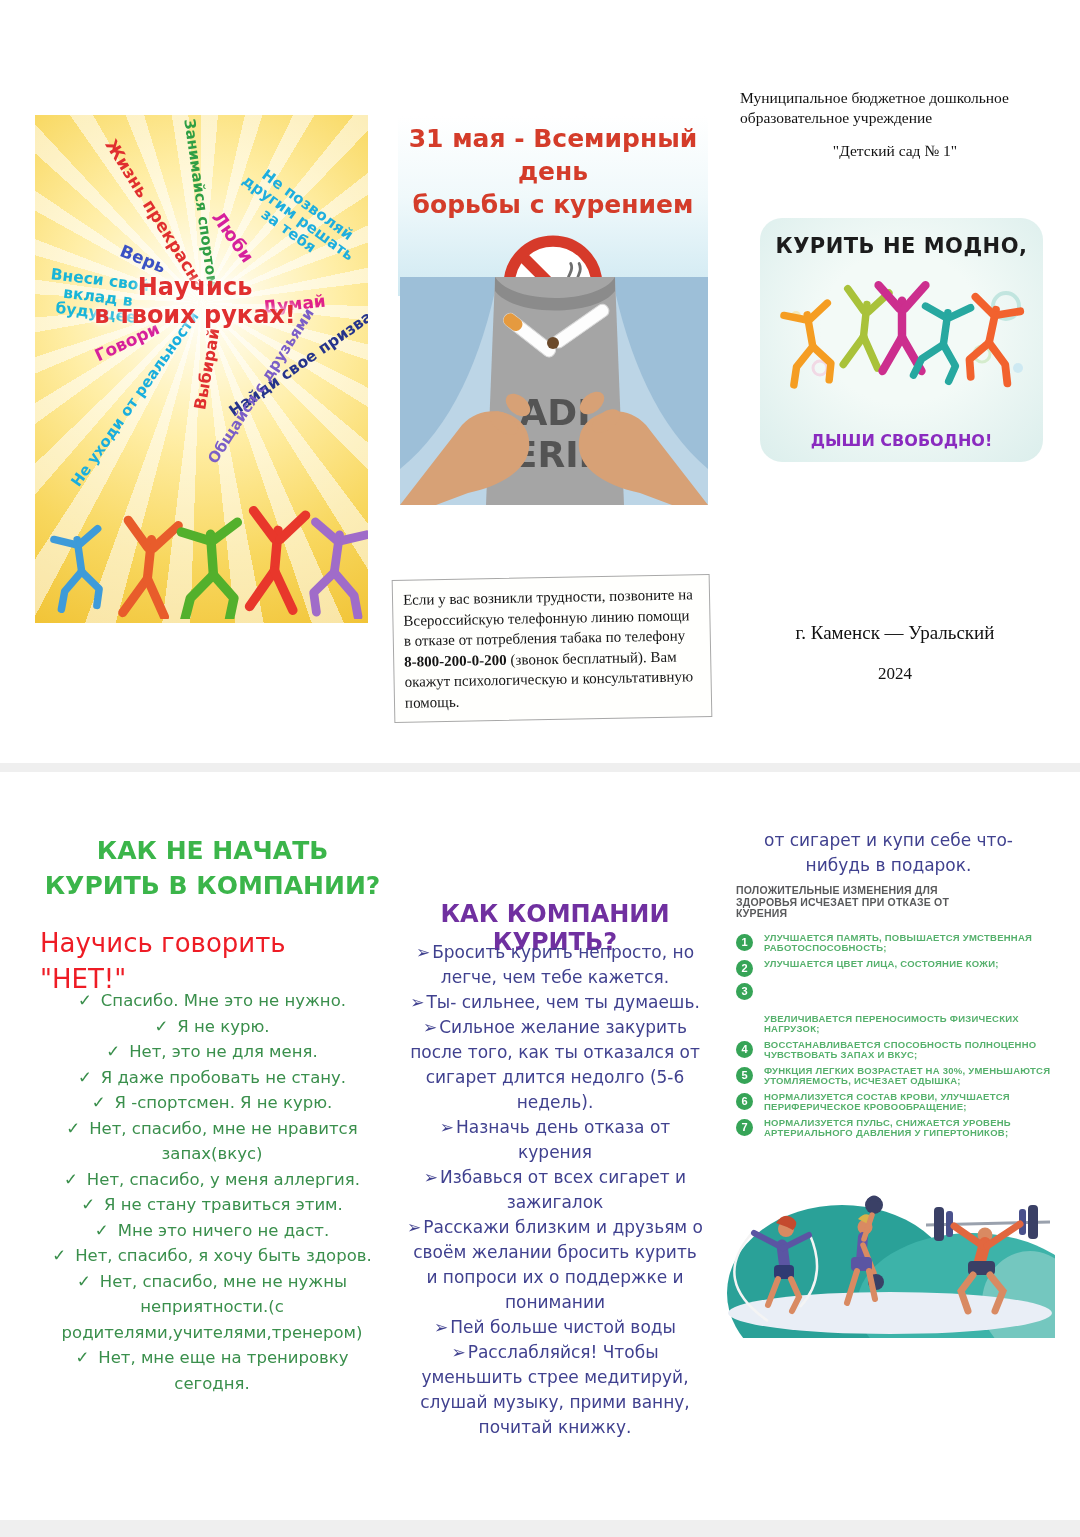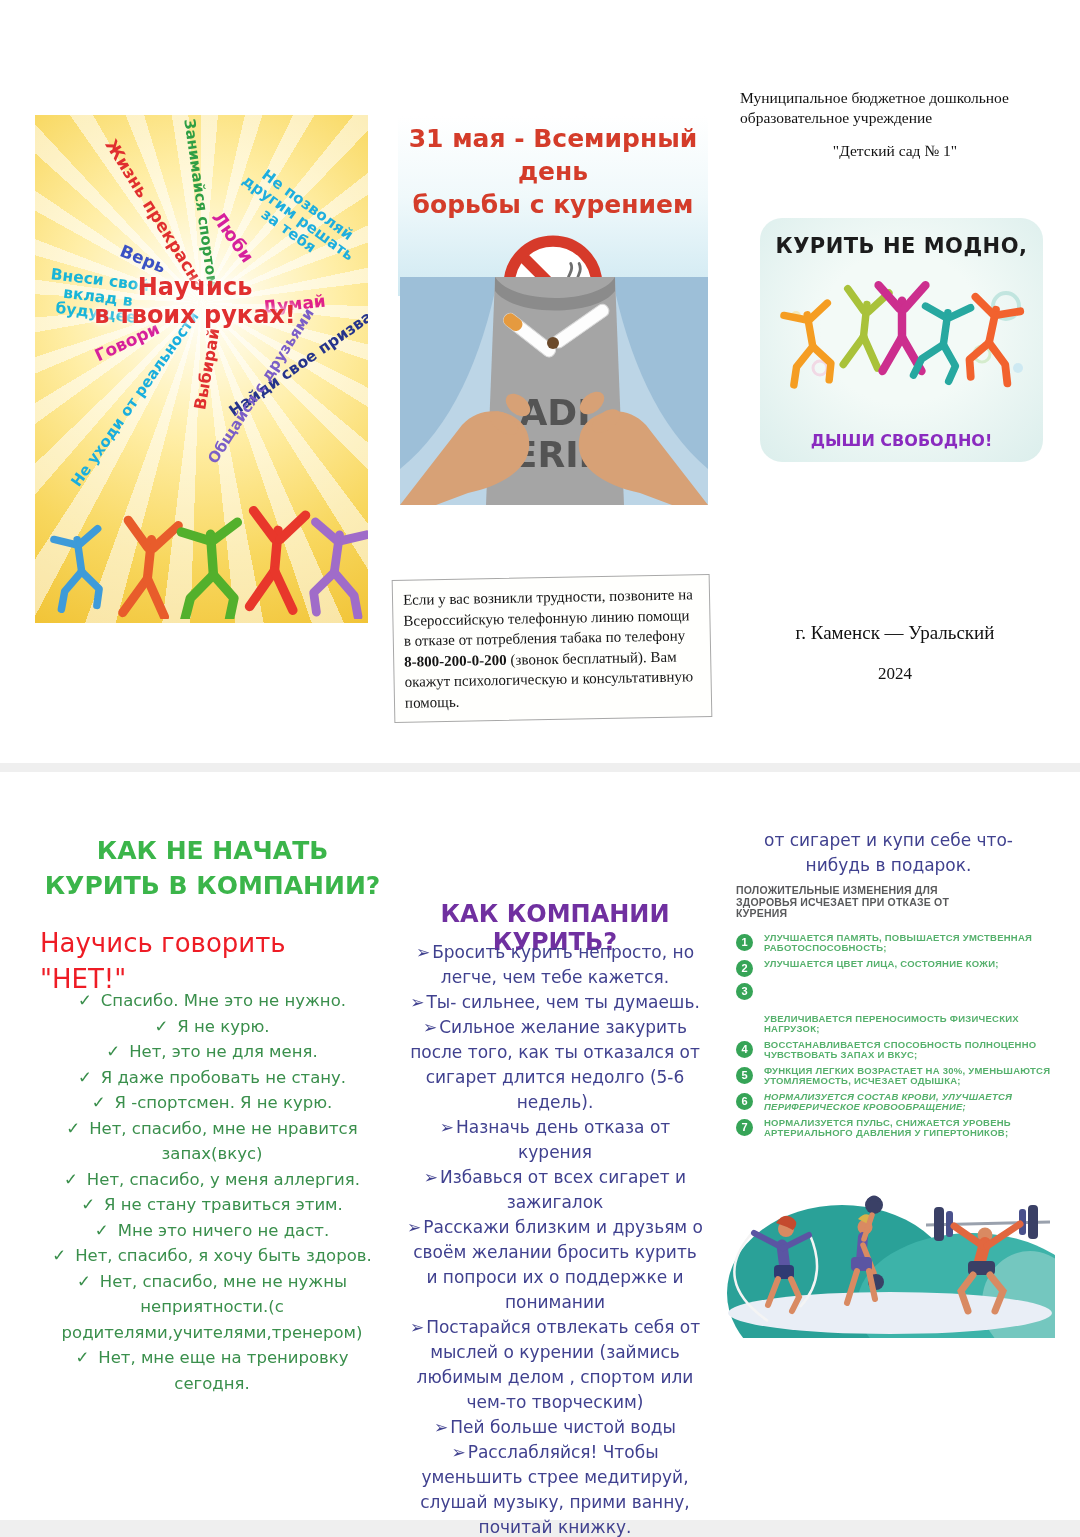--- a/index.html
+++ b/index.html
@@ -314,23 +314,20 @@
       </div>
 
       <div class="arr-row" data-interactable="false">
         <span class="arr-mark" data-interactable="false">➢</span><span data-interactable="false">Избавься от всех сигарет и зажигалок</span>
       </div>
 
       <div class="arr-row" data-interactable="false">
         <span class="arr-mark" data-interactable="false">➢</span><span data-interactable="false">Расскажи близким и друзьям о своём желании бросить курить и попроси их о поддержке и понимании</span>
       </div>
 
-      <div class="arr-row" data-interactable="false">
-        <span class="arr-mark" data-interactable="false">➢</span><span data-interactable="false">Постарайся отвлекать себя от мыслей о курении (займись любимым делом , спортом или чем-то творческим)</span>
-      </div>
 
       <div class="arr-row" data-interactable="false">
         <span class="arr-mark" data-interactable="false">➢</span><span data-interactable="false">Пей больше чистой воды</span>
       </div>
 
       <div class="arr-row" data-interactable="false">
         <span class="arr-mark" data-interactable="false">➢</span><span data-interactable="false">Расслабляйся! Чтобы уменьшить стрее медитируй, слушай музыку, прими ванну, почитай книжку.</span>
       </div>
 
     </div>
@@ -360,21 +357,21 @@
           <span class="ben-text" data-interactable="false" style="color: rgb(85, 176, 108);">ВОССТАНАВЛИВАЕТСЯ СПОСОБНОСТЬ ПОЛНОЦЕННО ЧУВСТВОВАТЬ ЗАПАХ И ВКУС;</span>
         </div>
 
         <div class="ben-row" data-interactable="false">
           <span class="ben-num" data-interactable="false">5</span>
           <span class="ben-text" data-interactable="false" style="color: rgb(85, 176, 108);">ФУНКЦИЯ ЛЕГКИХ ВОЗРАСТАЕТ НА 30%, УМЕНЬШАЮТСЯ УТОМЛЯЕМОСТЬ, ИСЧЕЗАЕТ ОДЫШКА;</span>
         </div>
 
         <div class="ben-row" data-interactable="false">
           <span class="ben-num" data-interactable="false">6</span>
-          <span class="ben-text" data-interactable="false" style="color: rgb(85, 176, 108); font-style: italic;">НОРМАЛИЗУЕТСЯ СОСТАВ КРОВИ, УЛУЧШАЕТСЯ ПЕРИФЕРИЧЕСКОЕ КРОВООБРАЩЕНИЕ;</span>
+          <span class="ben-text" data-interactable="false" style="color: rgb(85, 176, 108);">НОРМАЛИЗУЕТСЯ СОСТАВ КРОВИ, УЛУЧШАЕТСЯ ПЕРИФЕРИЧЕСКОЕ КРОВООБРАЩЕНИЕ;</span>
         </div>
 
         <div class="ben-row" data-interactable="false">
           <span class="ben-num" data-interactable="false">7</span>
           <span class="ben-text" data-interactable="false" style="color: rgb(85, 176, 108);">НОРМАЛИЗУЕТСЯ ПУЛЬС, СНИЖАЕТСЯ УРОВЕНЬ АРТЕРИАЛЬНОГО ДАВЛЕНИЯ У ГИПЕРТОНИКОВ;</span>
         </div>
       </div>
     <svg class="gym" width="333" height="185" viewBox="0 0 333 185" data-interactable="false">
       <ellipse cx="120" cy="140" rx="115" ry="88" fill="#2aa198"></ellipse>
       <ellipse cx="250" cy="152" rx="115" ry="72" fill="#3db3a9"></ellipse>

